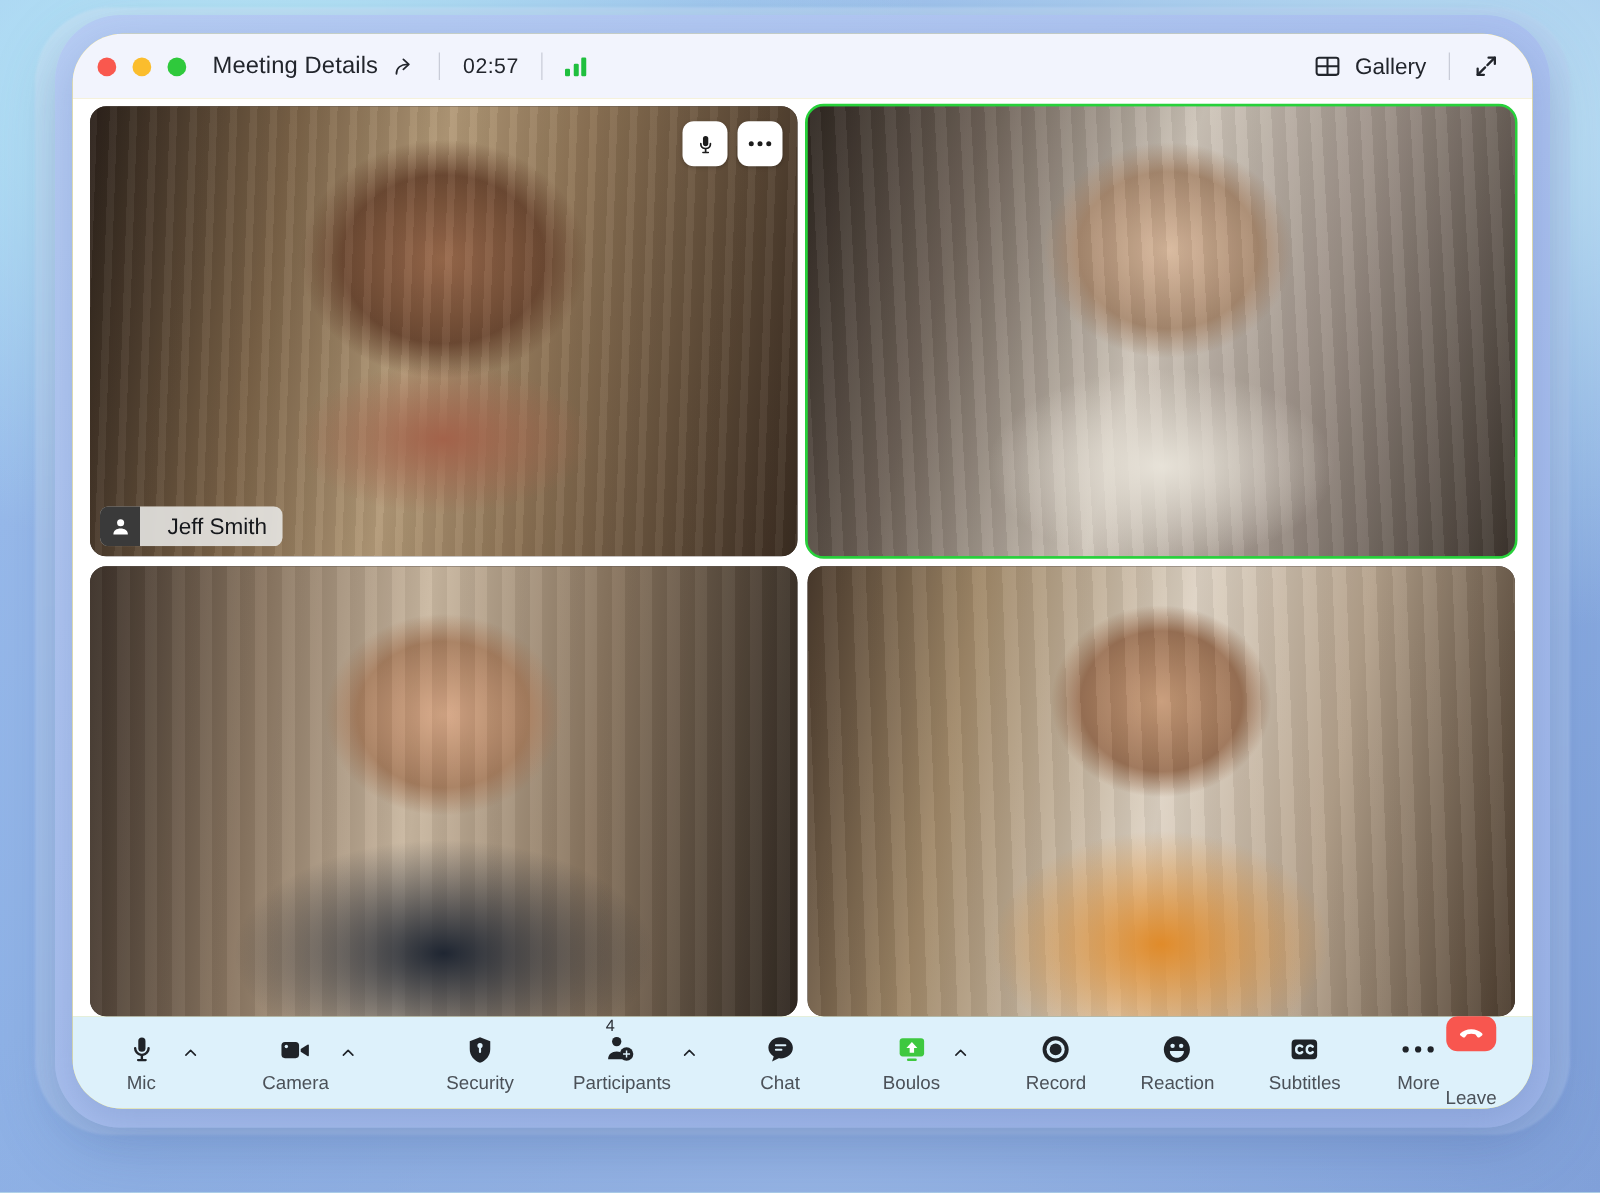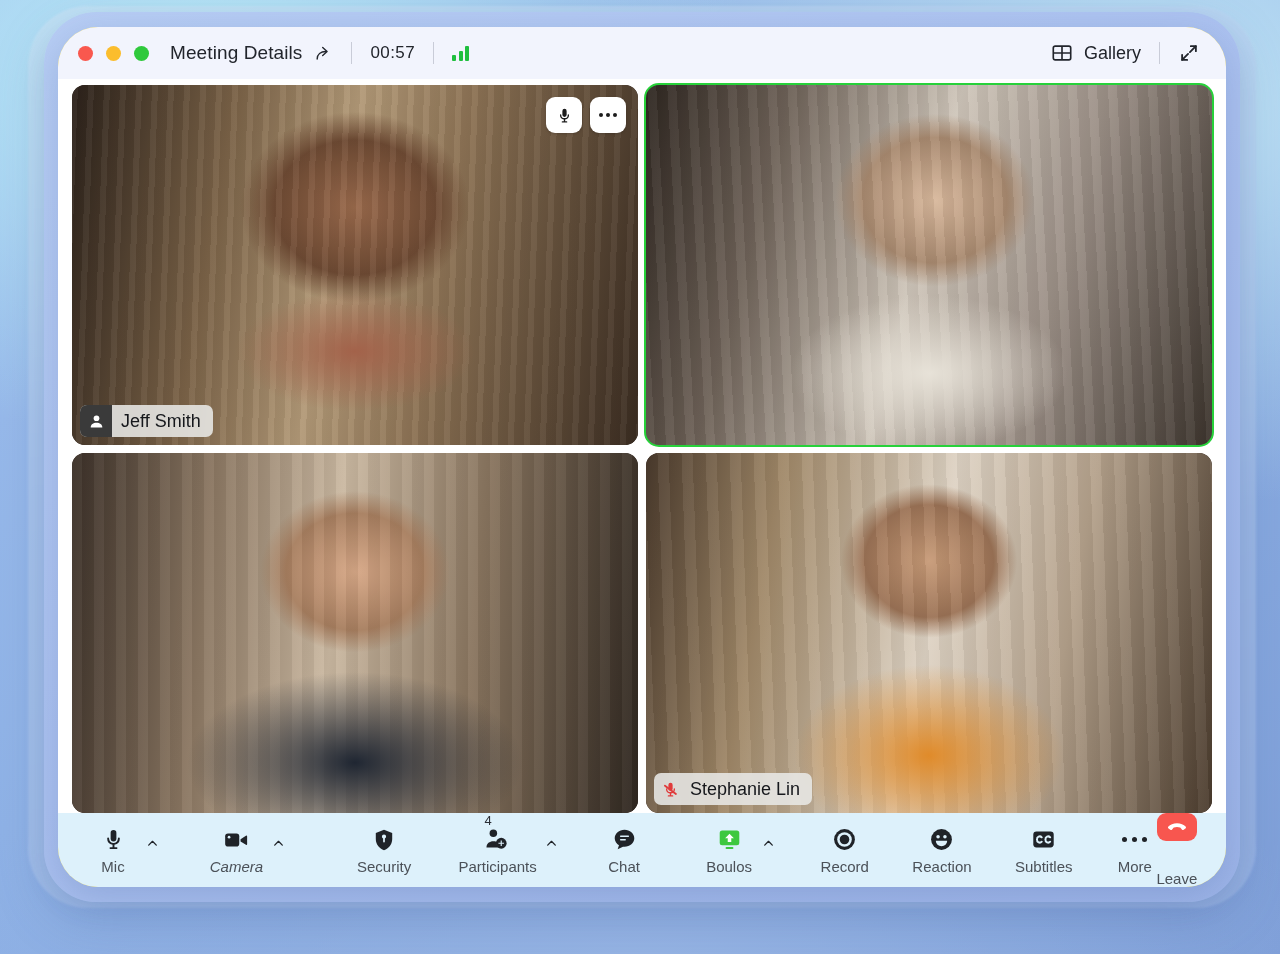--- a/index.html
+++ b/index.html
@@ -226,21 +226,21 @@
     display: flex; align-items: center; justify-content: center;
     flex: 0 0 32px;
   }
   .pill-icon.dark { background: #3a3a3a; }
   .pill-name {
     font-size: 18px;
     color: #16181c;
     padding: 0 12px 0 4px;
     white-space: nowrap;
   }
-  .pill-icon.dark + .pill-name { padding-left: 9px; }
+  .pill-icon.dark + .pill-name { padding-left: 22px; }
 
   
   .tile-controls {
     position: absolute;
     top: 12px; right: 12px;
     display: flex;
     gap: 8px;
   }
   .tc-btn {
     width: 36px; height: 36px;
@@ -336,21 +336,21 @@
       <span class="title-text">Meeting Details</span>
       <span style="display:flex;align-items:center;margin-left:2px;">
         <svg width="19" height="19" viewBox="0 0 24 24" fill="none" stroke="#22252c" stroke-width="1.8" stroke-linecap="round" stroke-linejoin="round">
           <path d="M4 19c0-6 4.5-9.5 11-9.5"></path>
           <path d="M11 4.5L16.5 9.5L11 14.5"></path>
         </svg>
       </span>
     </div>
 
     <span class="vsep"></span>
-    <span class="timer">00:57</span>
+    <span class="timer">02:57</span>
     <span class="vsep"></span>
 
     <span class="signal">
       <i></i>
         <i></i>
         <i></i>
     </span>
 
     <div id="tb-right">
       <div class="gallery-btn">
@@ -415,30 +415,20 @@
     </div>
 
     <div class="tile">
       <div class="ph ph-holden"></div>
 
     </div>
 
     <div class="tile">
       <div class="ph ph-stephanie"></div>
 
-      <div class="name-pill">
-        <span class="pill-icon">
-          <svg width="17" height="17" viewBox="0 0 24 24" fill="#e03b3b">
-            <rect x="9" y="2.5" width="6" height="11.5" rx="3"></rect>
-            <path d="M5.6 11.2a.95.95 0 0 1 1.9 0 4.5 4.5 0 0 0 9 0 .95.95 0 0 1 1.9 0 6.4 6.4 0 0 1-5.45 6.33V20.2h2.1a.9.9 0 0 1 0 1.8H8.95a.9.9 0 0 1 0-1.8h2.1v-2.67A6.4 6.4 0 0 1 5.6 11.2z"></path>
-            <rect x="1.2" y="11.1" width="22" height="2.6" rx="1.3" transform="rotate(37 12 12)"></rect>
-          </svg>
-        </span>
-        <span class="pill-name">Stephanie Lin</span>
-      </div>
     </div>
 
   </div>
 
   <div id="toolbar">
 
     <div class="ctrl-wrap">
       <div class="ctrl">
         <span class="glyph">
           <svg width="23" height="23" viewBox="0 0 24 24" fill="#1f2328">
@@ -451,21 +441,21 @@
       <span class="caret">
         <svg width="13" height="13" viewBox="0 0 24 24" fill="none" stroke="#1f2328" stroke-width="2.4" stroke-linecap="round" stroke-linejoin="round">
           <path d="M5 15l7-7 7 7"></path>
         </svg>
       </span>
     </div>
 
     <span class="spacer-sm"></span>
 
     <div class="ctrl-wrap">
-      <div class="ctrl" style="width:64px;font-style:italic;">
+      <div class="ctrl" style="width:64px;">
         <span class="glyph">
           <svg width="26" height="26" viewBox="0 0 24 24" fill="#1f2328">
             <rect x="2" y="6" width="13" height="12" rx="2.6"></rect>
             <path d="M16.2 11.2l5-3.1a.7.7 0 0 1 1.05.6v7.1a.7.7 0 0 1-1.05.6l-5-3.1z"></path>
             <circle cx="5.6" cy="9.4" r="1.25" fill="#ddf1fb"></circle>
           </svg>
         </span>
         <span class="lbl">Camera</span>
       </div>
       <span class="caret">

